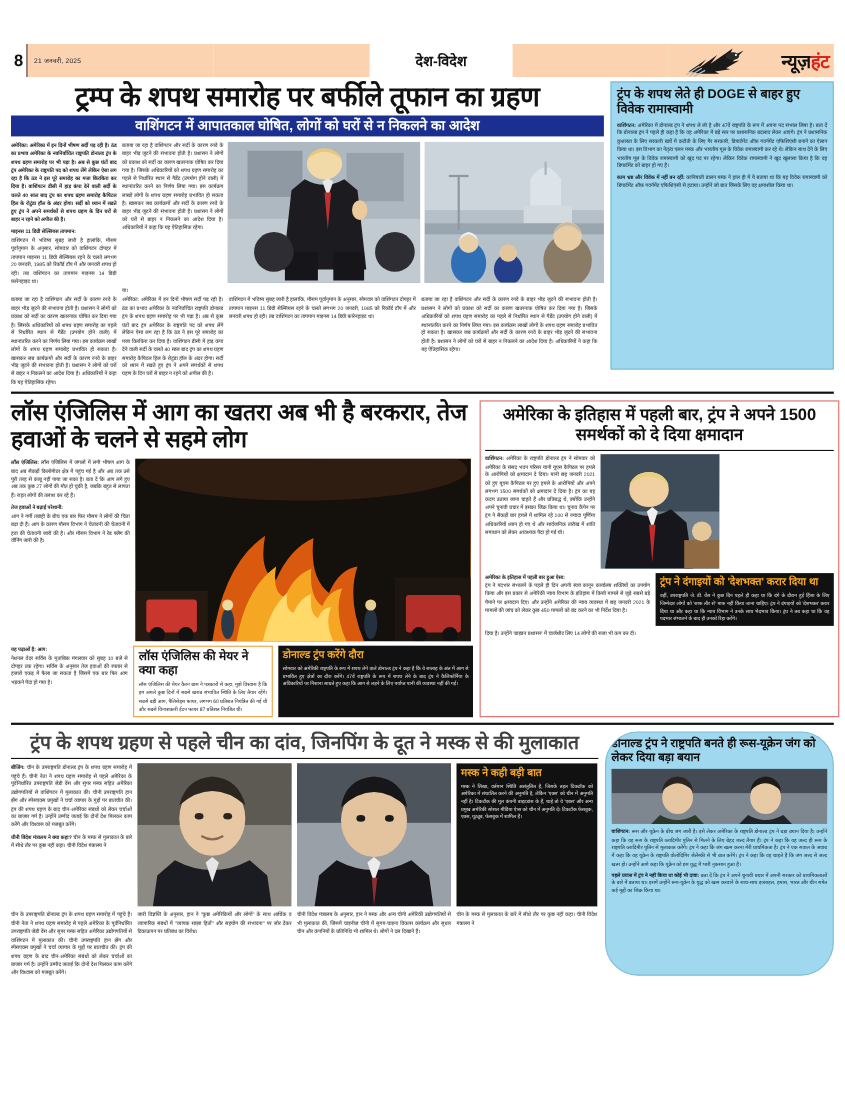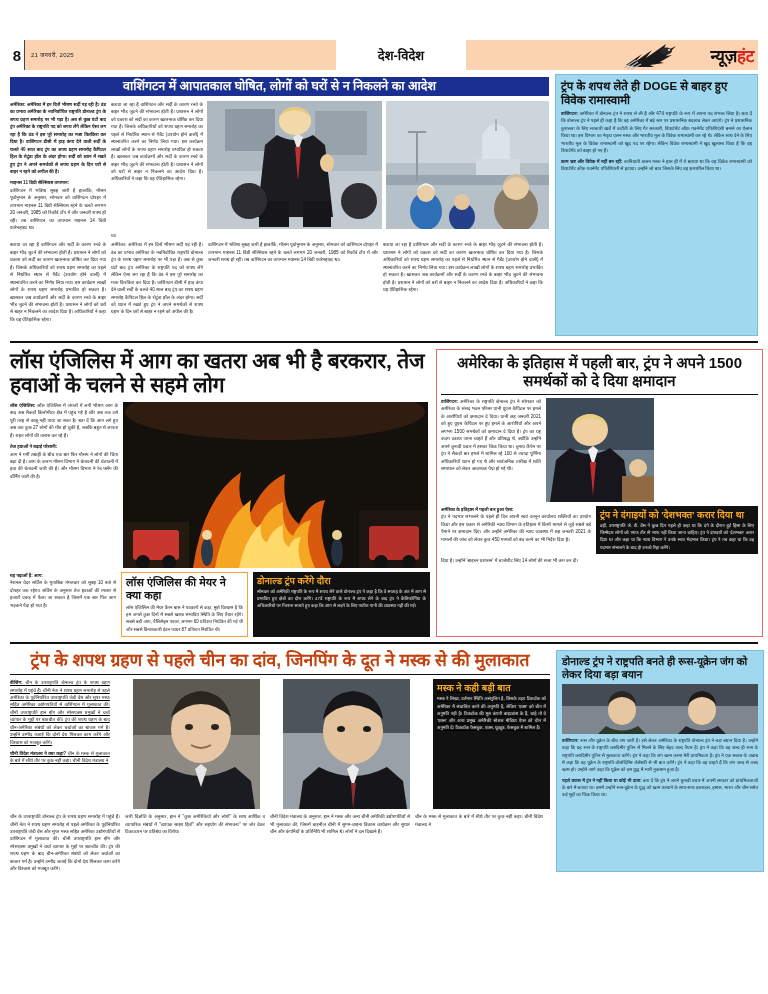--- a/index.html
+++ b/index.html
@@ -152,21 +152,21 @@
     font-size: 9.5px; font-weight: bold; color: #f5a623; line-height: 1.2;
   }
   .subbox-black .sb-tx {
     font-size: 4.4px; line-height: 1.6; color: #e8e8e8; text-align: justify; margin-top: 2px;
   }
   .sb-tx { font-size: 4.5px; line-height: 1.62; color: #1a1a1a; text-align: justify; margin-top: 2px; }
 
   
   .sec3 { margin-top: 6px; }
   .hl-bottom {
-    font-size: 17.5px; font-weight: bold; color: #c2410c;
+    font-size: 17.5px; font-weight: bold; color: #404040;
     text-align: center; line-height: 1.15;
     white-space: nowrap;
   }
 
   .rbox-blue2 {
     background: #9fd8ef; border: 1px solid #7bbcd6; padding: 4px 5px;
   }
   .rbox-blue2 .rhl { font-size: 10.5px; font-weight: bold; color:#111; line-height:1.25; }
   .rbox-blue2 .rtext { font-size:4.5px; line-height:1.62; color:#16212b; text-align:justify; margin-top:3px; }
 </style>
@@ -192,20 +192,21 @@
       </span>
       <span class="logo-text">
         <span>न्यूज़</span><span class="accent">हंट</span>
       </span>
     </div>
   </div>
 
   <div class="main-cols">
 
     <div class="col-left">
+      <div class="hl-main">ट्रम्प के शपथ समारोह पर बर्फीले तूफान का ग्रहण</div>
       <div class="subbar">वाशिंगटन में आपातकाल घोषित, लोगों को घरों से न निकलने का आदेश</div>
 
       <div class="body-cols">
         <div class="bcol" style="width:96px">
           <p><span class="lead">अमेरिका: अमेरिका में इन दिनों भीषण सर्दी पड़ रही है। ठंड का प्रभाव अमेरिका के नवनिर्वाचित राष्ट्रपति डोनाल्ड ट्रंप के शपथ ग्रहण समारोह पर भी पड़ा है। अब से कुछ घंटों बाद ट्रंप अमेरिका के राष्ट्रपति पद को शपथ लेंगे लेकिन ऐसा लग रहा है कि ठंड ने इस पूरे समारोह का मजा किरकिरा कर दिया है। वाशिंगटन डीसी में हाड़ कंपा देने वाली सर्दी के चलते 40 साल बाद ट्रंप का शपथ ग्रहण समारोह कैपिटल हिल के रोटुंडा हॉल के अंदर होगा। सर्दी को ध्यान में रखते हुए ट्रंप ने अपने समर्थकों से शपथ ग्रहण के दिन घरों से बाहर न रहने को अपील की है।</span></p>
           <p style="margin-top:4px"><b>माइनस 11 डिग्री सेल्सियस तापमान:</b></p>
           <p>वाशिंगटन में भविष्य सुबह जारी है हालांकि, मौसम पूर्वानुमान के अनुसार, सोमवार को वाशिंगटन दोपहर में तापमान माइनस 11 डिग्री सेल्सियस रहने के चलते लगभग 20 जनवरी, 1985 को रिकॉर्ड टॉप में और जनवरी शपथ हो रही। तब वाशिंगटन का तापमान माइनस 14 डिग्री फ़ारेनहाइट था।</p>
         </div>
 
         <div style="width:438px">
@@ -364,21 +365,21 @@
 
   <div class="rule-thick"></div>
 
   <div class="sec3">
     <div style="display:flex; gap:6px;">
 
       <div style="width:540px">
         <div class="hl-bottom">ट्रंप के शपथ ग्रहण से पहले चीन का दांव, जिनपिंग के दूत ने मस्क से की मुलाकात</div>
         <div class="rule-thin" style="margin:4px 0"></div>
 
-        <div style="display:flex; gap:23px;text-decoration:underline;">
+        <div style="display:flex; gap:5px;">
           <div class="bcol" style="width:110px">
             <p><b>बीजिंग:</b> <span>चीन के उपराष्ट्रपति डोनाल्ड ट्रंप के शपथ ग्रहण समारोह में पहुंचे हैं। चीनी नेता ने शपथ ग्रहण समारोह से पहले अमेरिका के पूर्वनिर्धारित उपराष्ट्रपति जेडी वेंस और सुपर मस्क सहित अमेरिका उद्योगपतियों से वाशिंगटन में मुलाकात की। चीनी उपराष्ट्रपति हान झेंग और स्पेसएक्स प्रमुखों ने चर्चा व्यापार के मुद्दों पर बातचीत की। ट्रंप की शपथ ग्रहण के बाद चीन-अमेरिका संबंधों को लेकर चर्चाओं का बाजार गर्म है। उन्होंने उम्मीद जताई कि दोनों देश मिलकर काम करेंगे और विश्वास को मजबूत करेंगे।</span></p>
             <p style="margin-top:4px"><b>चीनी विदेश मंत्रालय ने क्या कहा?</b> <span>चीन के मस्क से मुलाकात के बारे में सीधे तौर पर कुछ नहीं कहा। चीनी विदेश मंत्रालय ने</span></p>
           </div>
 
           <div class="photo photo-musk" style="width:140px;height:130px">
             <svg width="140" height="130" viewBox="0 0 140 130">
               <rect width="140" height="130" fill="#8d8a84"></rect>
               <rect x="0" y="0" width="140" height="56" fill="#5d5a54"></rect>
               <ellipse cx="68" cy="50" rx="30" ry="34" fill="#e8c8a4"></ellipse>
@@ -413,21 +414,21 @@
 
         <div style="display:flex; gap:5px; margin-top:4px;">
           <div class="bcol" style="width:110px">चीन के उपराष्ट्रपति डोनाल्ड ट्रंप के शपथ ग्रहण समारोह में पहुंचे हैं। चीनी नेता ने शपथ ग्रहण समारोह से पहले अमेरिका के पूर्वनिर्धारित उपराष्ट्रपति जेडी वेंस और सुपर मस्क सहित अमेरिका उद्योगपतियों से वाशिंगटन में मुलाकात की। चीनी उपराष्ट्रपति हान झेंग और स्पेसएक्स प्रमुखों ने चर्चा व्यापार के मुद्दों पर बातचीत की। ट्रंप की शपथ ग्रहण के बाद चीन-अमेरिका संबंधों को लेकर चर्चाओं का बाजार गर्म है। उन्होंने उम्मीद जताई कि दोनों देश मिलकर काम करेंगे और विश्वास को मजबूत करेंगे।</div>
           <div class="bcol" style="width:140px">जारी विज्ञप्ति के अनुसार, हान ने ''कुछ अमेरिकियों और लोगों'' के साथ आर्थिक व व्यापारिक संबंधों में ''व्यापक साझा हितों'' और सहयोग की संभावना'' पर जोर देकर टिकाऊपन पर प्रतिबंध का विरोध।</div>
           <div class="bcol" style="width:140px">चीनी विदेश मंत्रालय के अनुसार, हान ने मस्क और अन्य चीनी अमेरिकी उद्योगपतियों से भी मुलाकात की, जिसमें चाइनीज़ चीनी में सुगम-चाइना विकास कार्यक्रम और सुधार चीन और कंपनियों के प्रतिनिधि भी शामिल थे। लोगों ने दल दिखाने हैं।</div>
           <div class="bcol" style="width:128px">चीन के मस्क से मुलाकात के बारे में सीधे तौर पर कुछ नहीं कहा। चीनी विदेश मंत्रालय ने</div>
         </div>
       </div>
 
       <div style="width:208px">
-        <div class="rbox-blue2" style="height:222px; overflow:hidden;">
+        <div class="rbox-blue2" style="height:222px; overflow:hidden;border-radius:30px;">
           <div class="rhl">डोनाल्ड ट्रंप ने राष्ट्रपति बनते ही रूस-यूक्रेन जंग को लेकर दिया बड़ा बयान</div>
           <div class="photo photo-zel" style="width:100%;height:50px;margin-top:3px">
             <svg width="196" height="50" viewBox="0 0 196 50">
               <rect width="196" height="50" fill="#7e8690"></rect>
               <rect x="0" y="0" width="196" height="22" fill="#454b54"></rect>
               <ellipse cx="60" cy="26" rx="14" ry="15" fill="#e6c7a2"></ellipse>
               <path d="M46 20 q14 -14 28 0 q-2 -12 -14 -13 q-12 1 -14 13Z" fill="#2a2520"></path>
               <path d="M44 42 q16 9 32 0 l8 8 l-48 0Z" fill="#2c3a2c"></path>
               <ellipse cx="140" cy="26" rx="14" ry="15" fill="#e8cba6"></ellipse>
               <path d="M126 20 q14 -14 28 0 q-2 -12 -14 -13 q-12 1 -14 13Z" fill="#1d1a17"></path>

